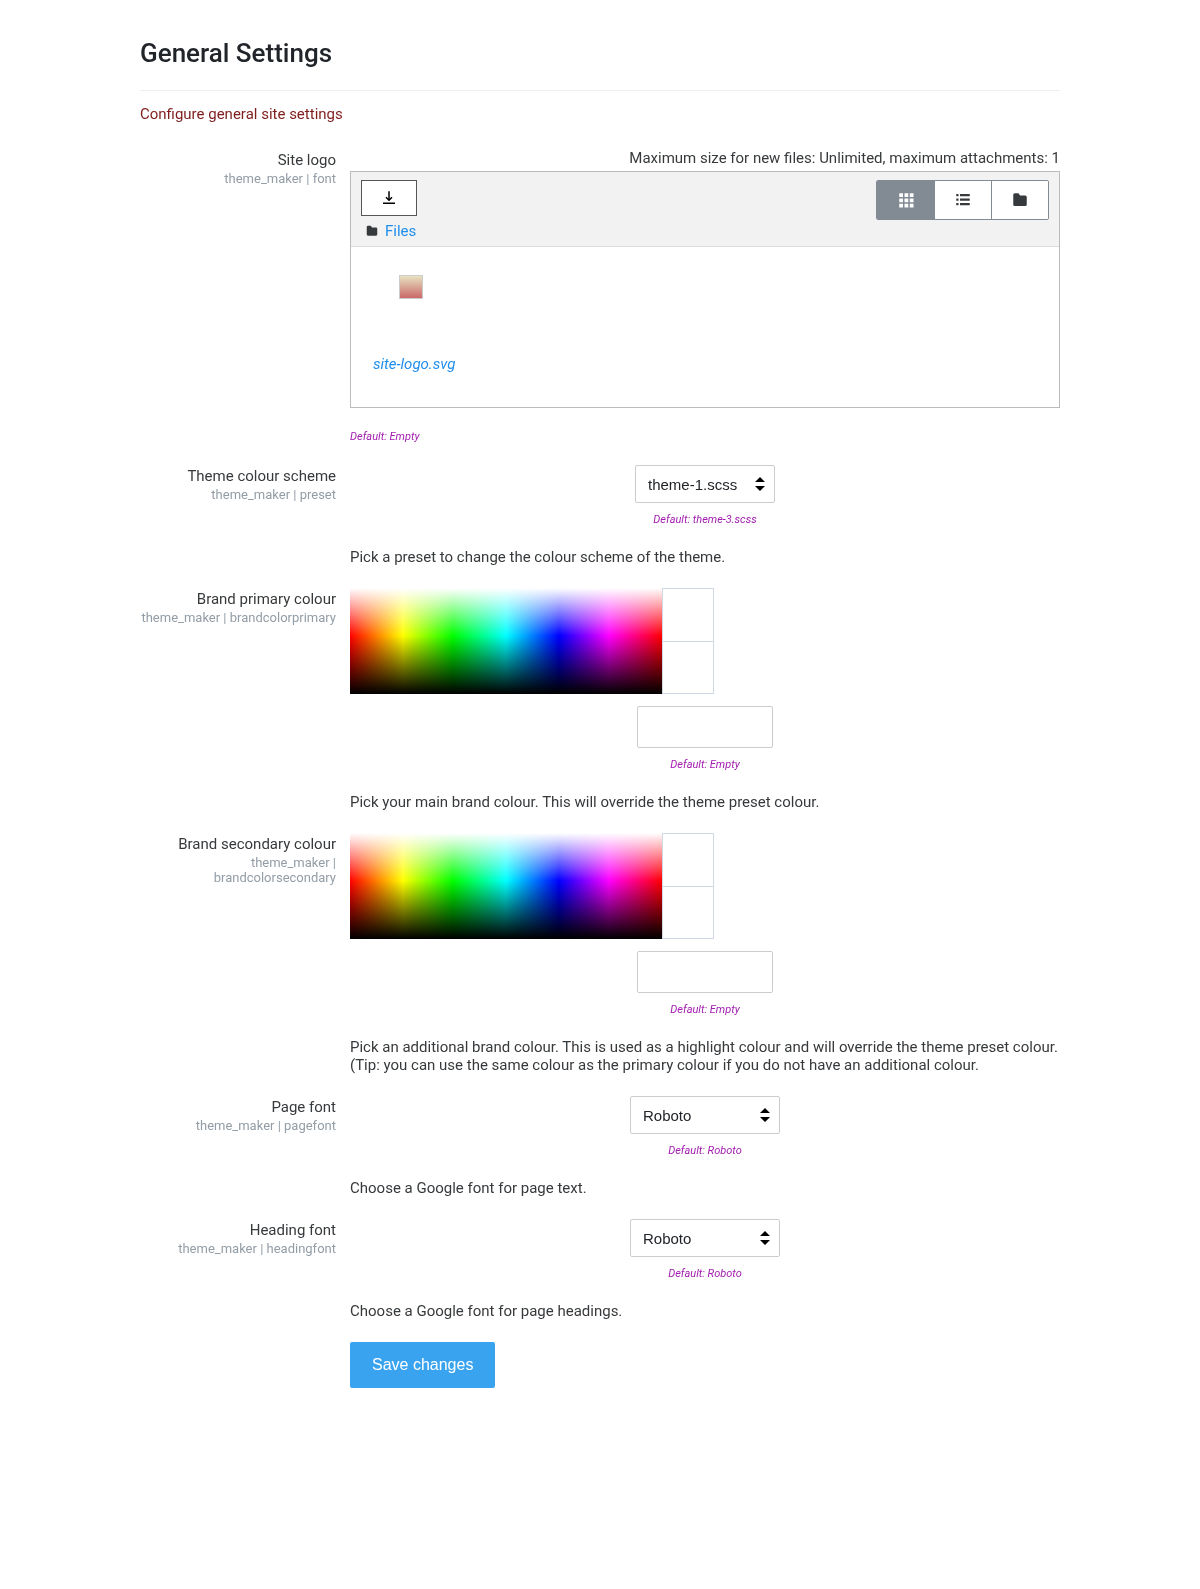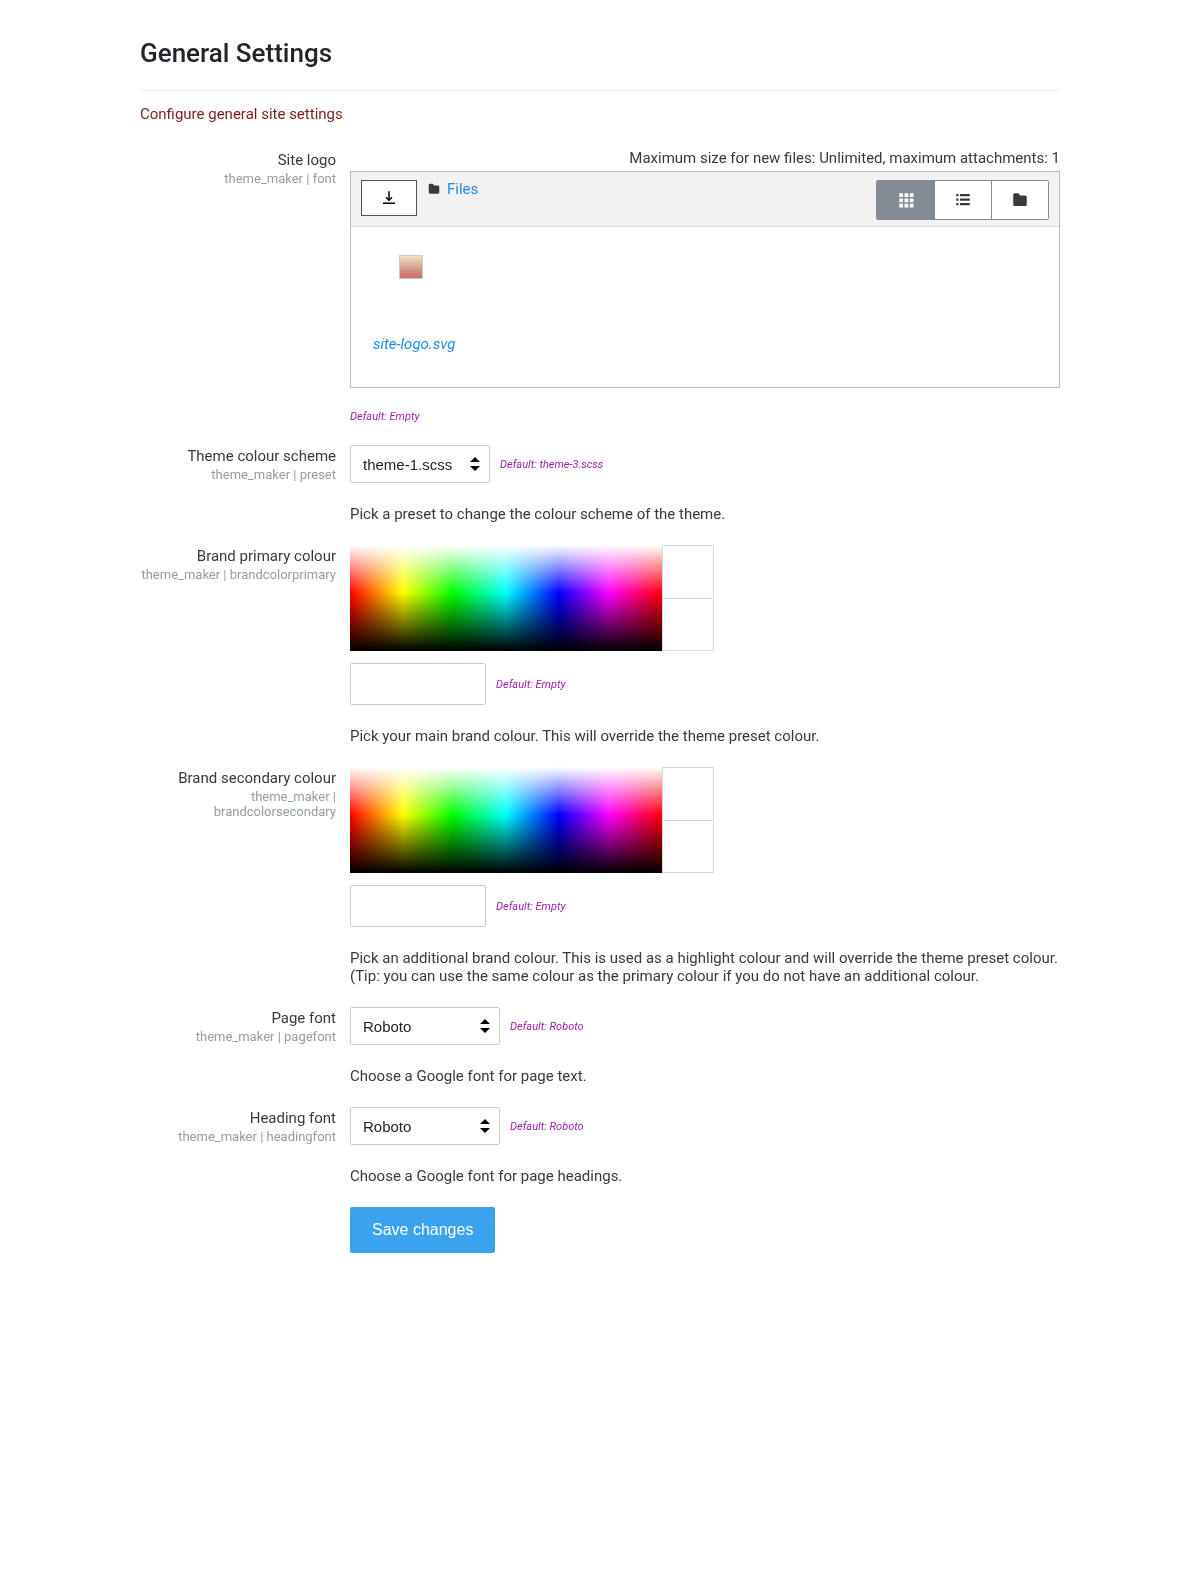--- a/index.html
+++ b/index.html
@@ -63,21 +63,21 @@
     .fp-toolbar {
       background: #f2f2f2;
       border-bottom: 1px solid #ddd;
       padding: 8px 10px 6px 10px;
       display: flex;
       align-items: flex-start;
       justify-content: space-between;
     }
     .fp-left {
       display: flex;
-      flex-direction: row;
+      flex-direction: column;
       align-items: flex-start;
       gap: 6px;
     }
     .upload-btn {
       width: 56px;
       height: 36px;
       border: 1px solid #555;
       background: #fff;
       display: flex;
       align-items: center;
@@ -158,20 +158,21 @@
       position: absolute;
       right: 10px;
       top: 50%;
       transform: translateY(-50%);
       pointer-events: none;
     }
     .inline {
       display: flex;
       align-items: center;
       gap: 10px;
+      flex-direction: column;
     }
     .color-picker {
       display: flex;
       align-items: stretch;
       margin-bottom: 12px;
     }
     .spectrum {
       width: 312px;
       height: 106px;
       background:

